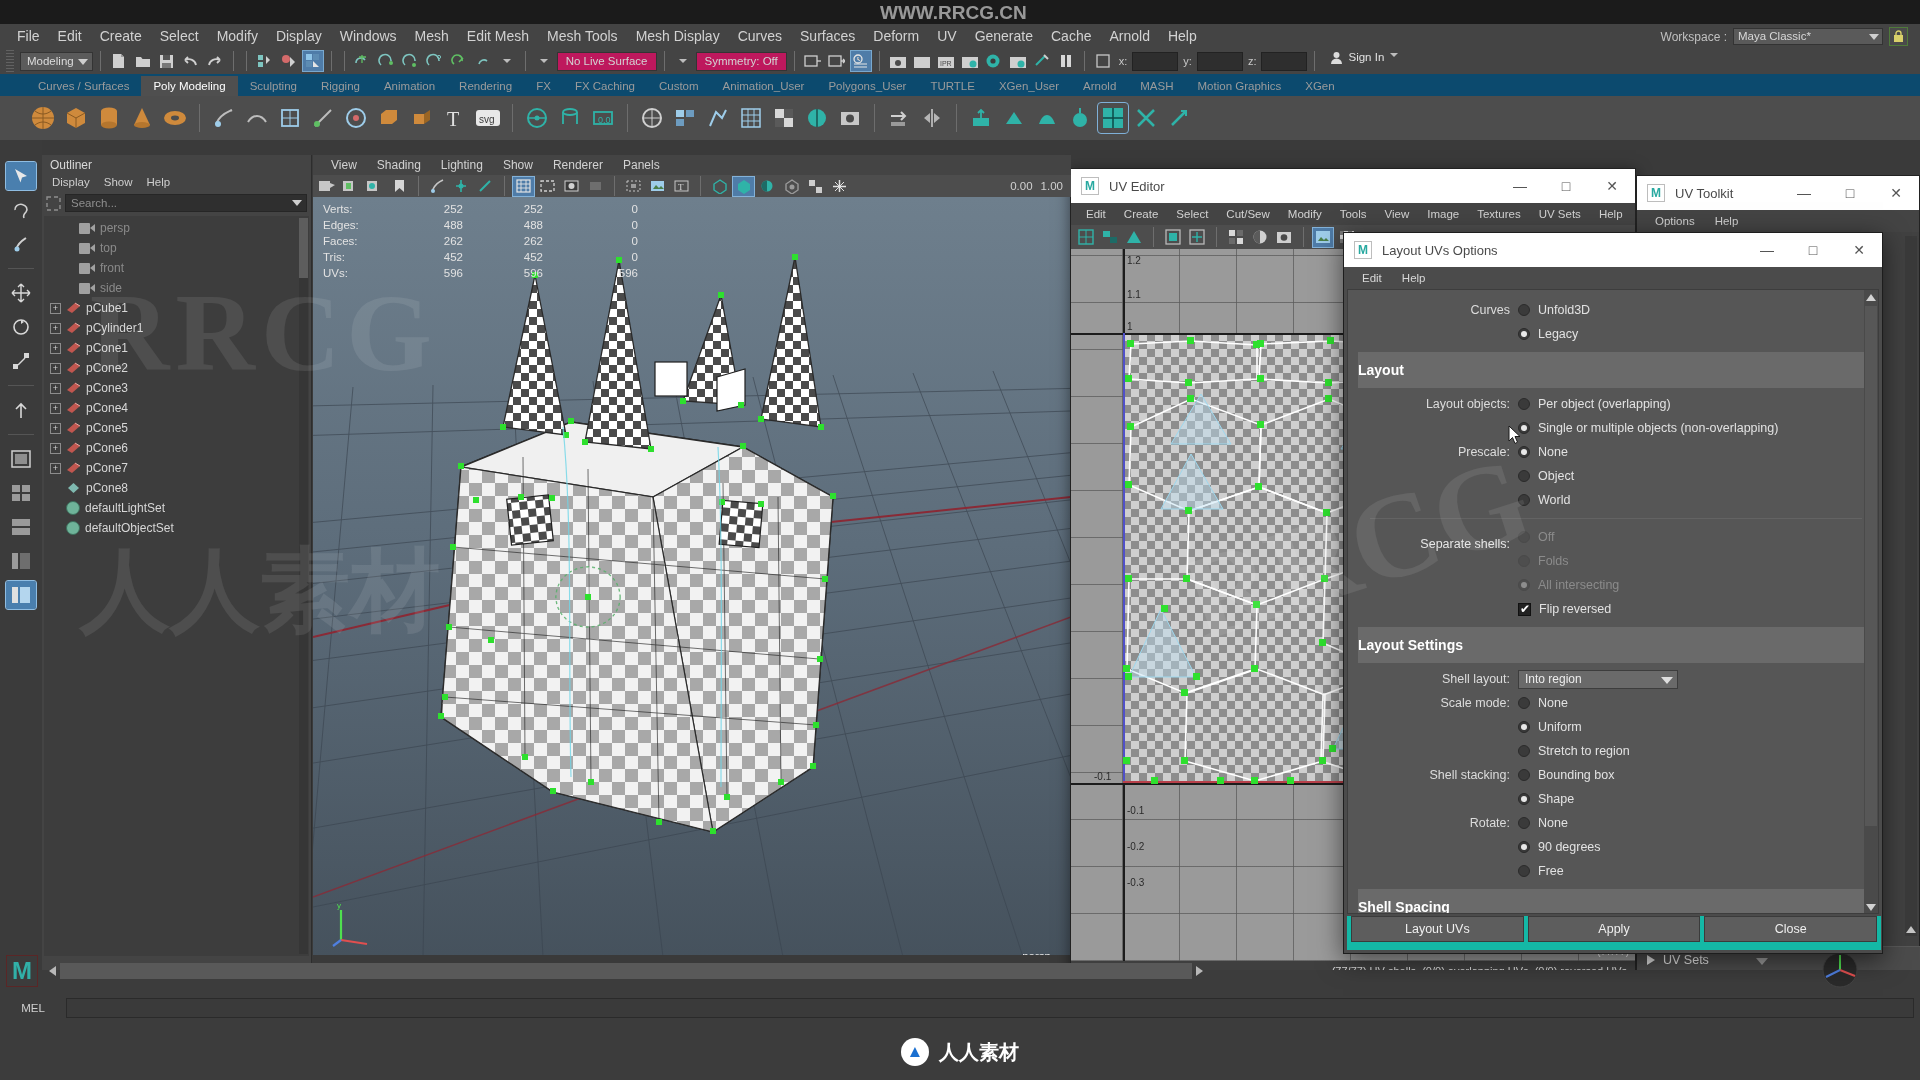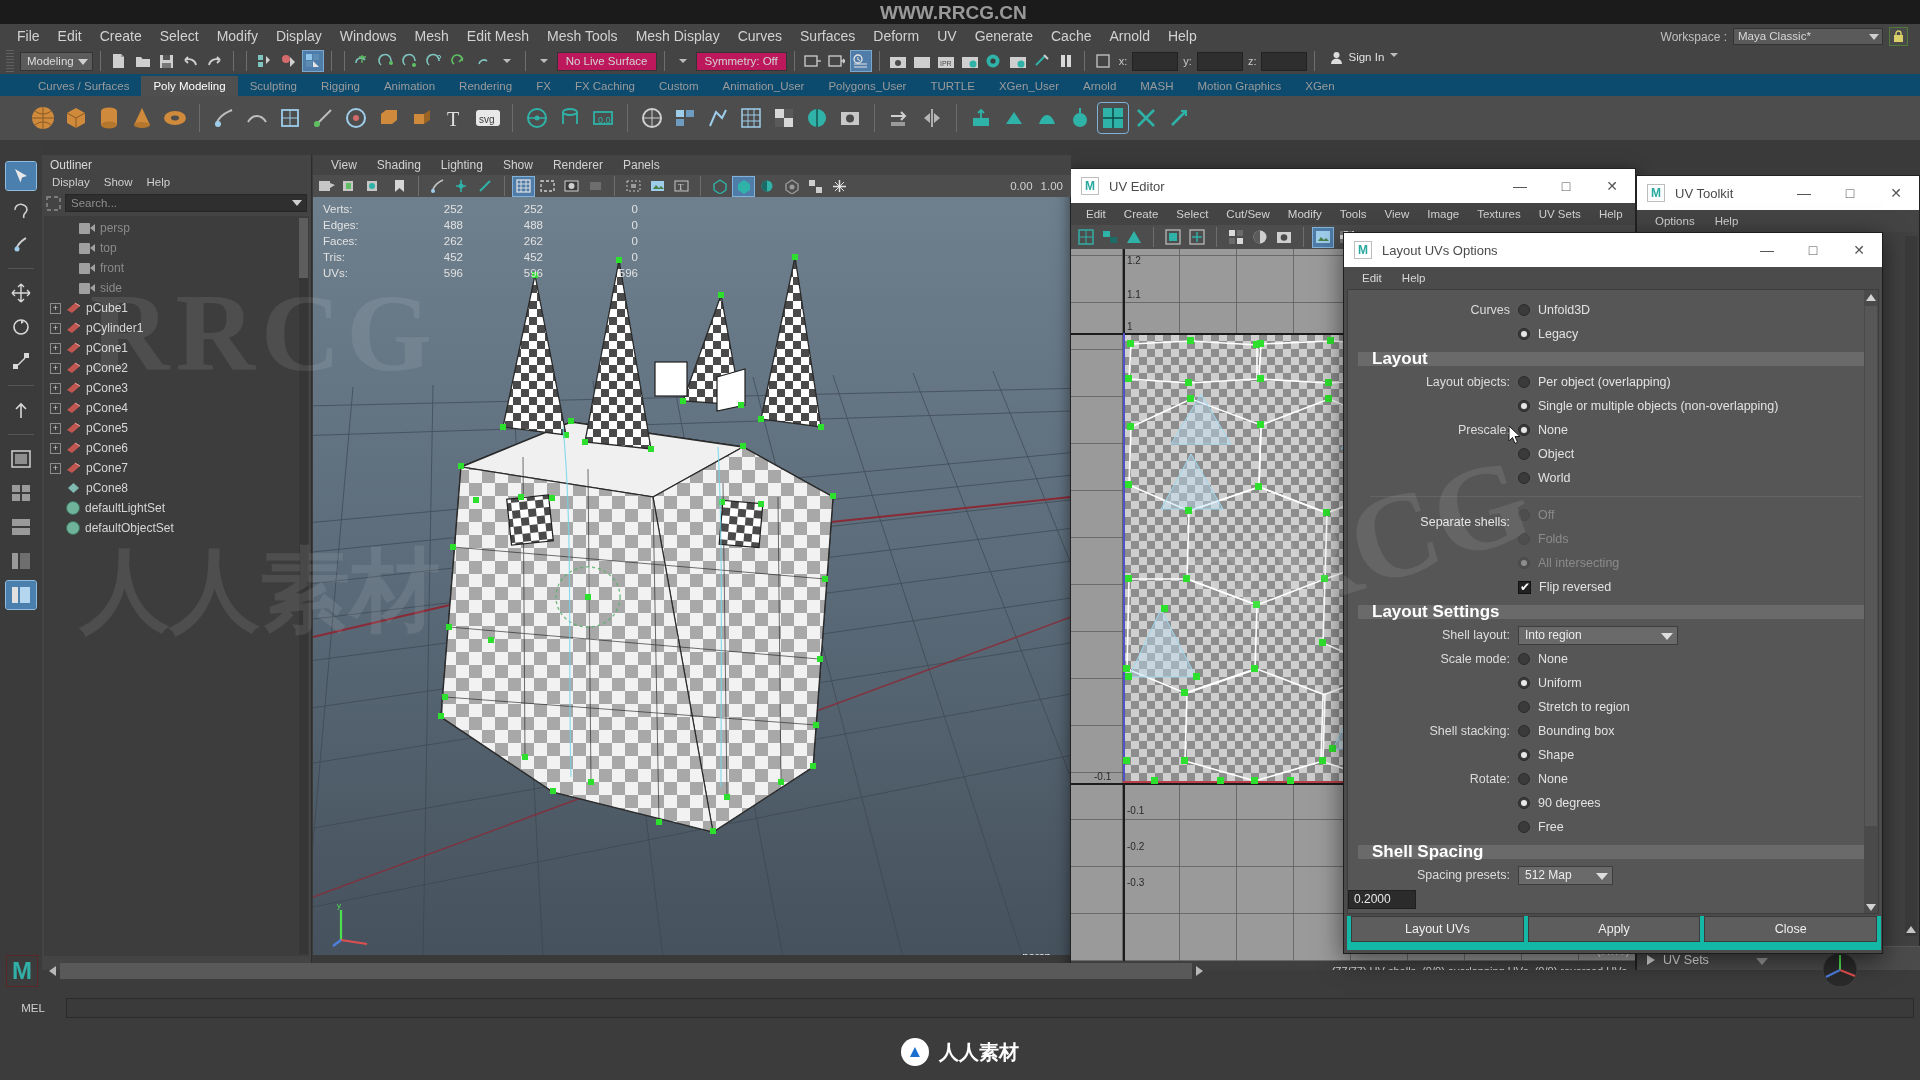--- a/index.html
+++ b/index.html
@@ -154,22 +154,22 @@
   .row { display:flex; align-items:center; height:24px; padding-left:0;}
   .row .lab { width:170px; text-align:right; padding-right:8px; font-size:12.5px; color:#dcdcdc;}
   .row .lab.dis { color:#e5e5e5;margin-top:13px;}
   .rb { width:12px;height:12px;border-radius:50%; background:#3a3a3a; border:1px solid #2b2b2b;
      margin-right:8px; position:relative; flex:none;}
   .rb.on:after{content:"";position:absolute;left:2px;top:2px;width:6px;height:6px;border-radius:50%;background:#e8e8e8;}
   .rb.dis{background:#4e4e4e;border-color:#4a4a4a;}
   .rb.dis.on:after{background:#8d8d8d;}
   .row .txt { font-size:12.5px; color:#e2e2e2;}
   .row .txt.dis{color:#8b8b8b;}
-  .secbar { height:14px; background:#6a6a6a; margin:6px 8px 4px 10px; display:flex; align-items:center;
-     padding-left:14px; font-size:17px; color:#ffffff; font-weight:bold;}
+  .secbar { height:36px; background:#6a6a6a; margin:6px 8px 4px 10px; display:flex; align-items:center;
+     font-size:14px; color:#ffffff; font-weight:bold;}
   .cb { width:13px;height:13px;background:#222;border:1px solid #111;margin-right:8px;position:relative;flex:none;}
   .cb.on:after{content:"✔";position:absolute;left:1px;top:-2px;font-size:12px;color:#fff;}
   .dd { height:19px; background:#6a6a6a; border:1px solid #3d3d3d; width:160px;
      display:flex;align-items:center;padding:0 20px 0 6px;font-size:12px;color:#ececec;position:relative;}
   .dd .arw{position:absolute;right:4px;top:6px;width:0;height:0;
      border-left:6px solid transparent;border-right:6px solid transparent;border-top:7px solid #dedede;}
   .tf { height:19px; background:#2b2b2b;border:1px solid #1f1f1f; width:68px; font-size:12px;
      color:#e8e8e8; padding:0 5px; line-height:17px;}
   .slider{flex:1;height:19px;position:relative;margin-left:8px;margin-right:12px;}
   .divline{height:1px;background:#636363;margin:6px 16px 6px 22px;}

